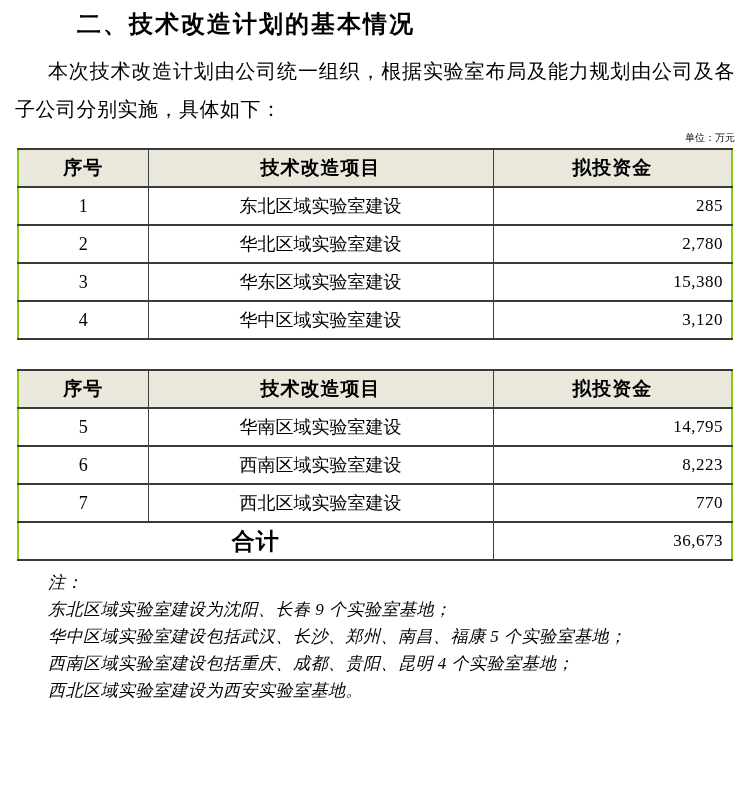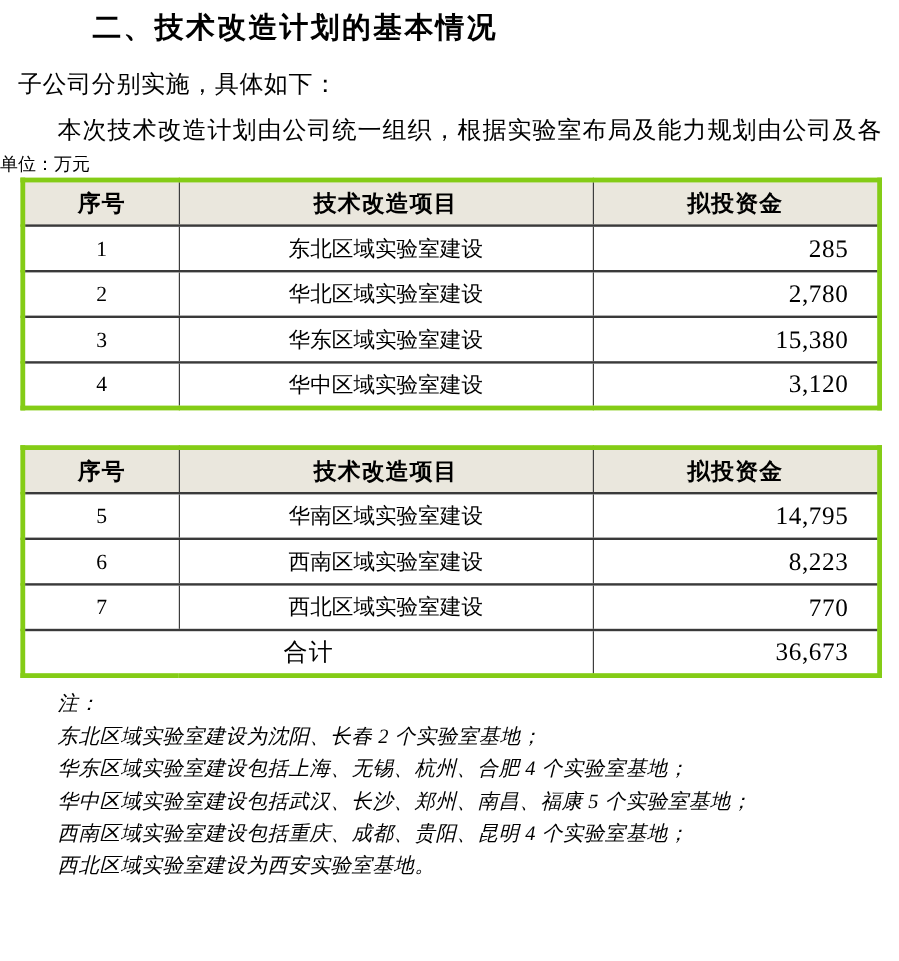--- a/index.html
+++ b/index.html
@@ -31,30 +31,31 @@
   }
   .intro .line { display: block; }
   .intro .line.first {
     text-indent: 33px;
     text-align: justify;
     text-align-last: justify;
   }
 
   .unit {
     margin: 1px 14px 0 0;
-    font-size: 15px;
+    text-align: right;
+    font-size: 10px;
     line-height: 18px;
   }
 
   table.invest-table {
     border-collapse: collapse;
     table-layout: fixed;
     width: 714px;
     margin: 1px 0 0 17px;
-    border: 4px solid #84cc16;
+    border: 2px solid #84cc16;
   }
   table.invest-table.second { margin-top: 29px; }
   .c1 { width: 130px; }
   .c2 { width: 345px; }
   .c3 { width: 239px; }
   .invest-table th, .invest-table td {
     border-left: 1px solid #3d3d3d;
     border-right: 1px solid #3d3d3d;
     border-top: 2px solid #3a3a3a;
     border-bottom: 2px solid #3a3a3a;
@@ -65,49 +66,49 @@
     vertical-align: middle;
   }
   .invest-table th {
     background: #eae7dd;
     font-weight: bold;
     font-size: 19px;
     letter-spacing: 1px;
   }
   .invest-table td.amount {
     text-align: right;
-    padding-right: 24px;
-    font-size: 21px;
+    padding-right: 8px;
+    font-size: 17px;
     letter-spacing: 0.5px;
   }
   .invest-table td.total-label {
-    font-weight: normal;
-    font-size: 20px;
+    font-weight: bold;
+    font-size: 23px;
     letter-spacing: 1px;
   }
 
   .notes {
     margin: 8px 0 0 48px;
     font-size: 17px;
     line-height: 27px;
     font-style: italic;
     letter-spacing: 0.5px;
   }
   .notes > div { white-space: nowrap; }
 </style>
 </head>
 <body>
 
 <div class="page">
 
   <h1 class="heading">二、技术改造计划的基本情况</h1>
 
   <p class="intro">
+    <span class="line first">本次技术改造计划由公司统一组织，根据实验室布局及能力规划由公司及各</span>
     <span class="line">子公司分别实施，具体如下：</span>
-    <span class="line first">本次技术改造计划由公司统一组织，根据实验室布局及能力规划由公司及各</span>
   </p>
 
   <div class="unit">单位：万元</div>
 
   <table class="invest-table">
     <colgroup>
         <col class="c1">
         <col class="c2">
         <col class="c3">
       </colgroup>
@@ -173,20 +174,19 @@
       </tr>
       <tr>
         <td colspan="2" class="total-label">合计</td>
         <td class="amount">36,673</td>
       </tr>
     </tbody>
   </table>
 
   <div class="notes">
     <div>注：</div>
-    <div>东北区域实验室建设为沈阳、长春 2 个实验室基地；</div>
-    <div>华东区域实验室建设包括上海、无锡、杭州、合肥 4 个实验室基地；</div>
+    <div>东北区域实验室建设为沈阳、长春 9 个实验室基地；</div>
     <div>华中区域实验室建设包括武汉、长沙、郑州、南昌、福康 5 个实验室基地；</div>
     <div>西南区域实验室建设包括重庆、成都、贵阳、昆明 4 个实验室基地；</div>
     <div>西北区域实验室建设为西安实验室基地。</div>
   </div>
 
 </div>
 
 </body></html>

